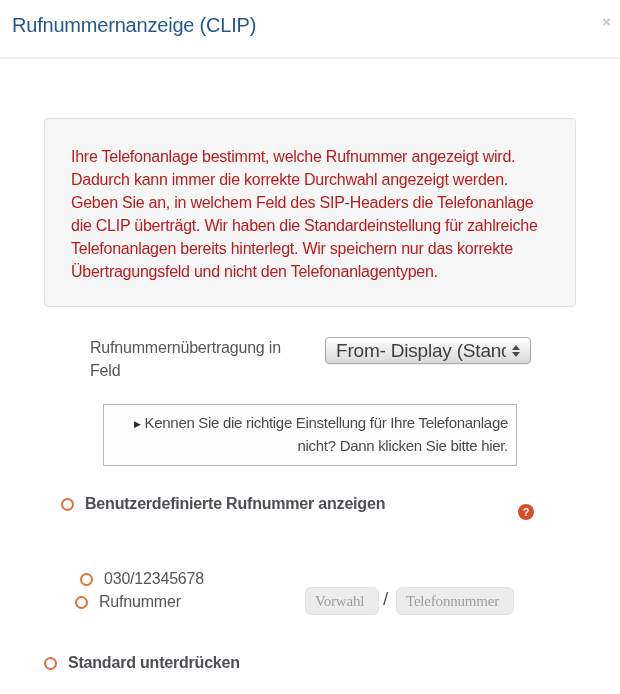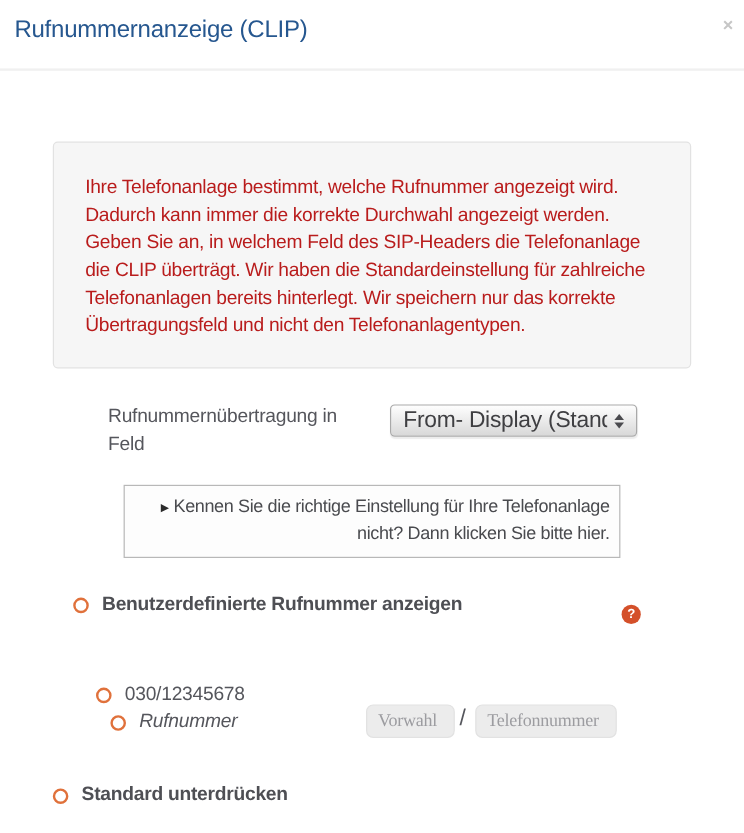--- a/index.html
+++ b/index.html
@@ -142,21 +142,21 @@
     <span class="opt-label bold">Benutzerdefinierte Rufnummer anzeigen</span>
   </div>
 
   <div class="help-badge">?</div>
 
   <div class="radio-row" style="left:80px; top:570px;">
     <span class="radio"></span>
     <span class="opt-label">030/12345678</span>
   </div>
 
-  <div class="radio-row" style="left:92px; top:593px;font-style:italic;">
+  <div class="radio-row" style="left:75px; top:593px;">
     <span class="radio"></span>
     <span class="opt-label">Rufnummer</span>
   </div>
 
   <input id="area-input" class="text-input" type="text" placeholder="Vorwahl" style="">
   <span class="slash">/</span>
   <input id="phone-input" class="text-input" type="text" placeholder="Telefonnummer" style="">
 
   <div class="radio-row" style="left:44px; top:654px;">
     <span class="radio"></span>

